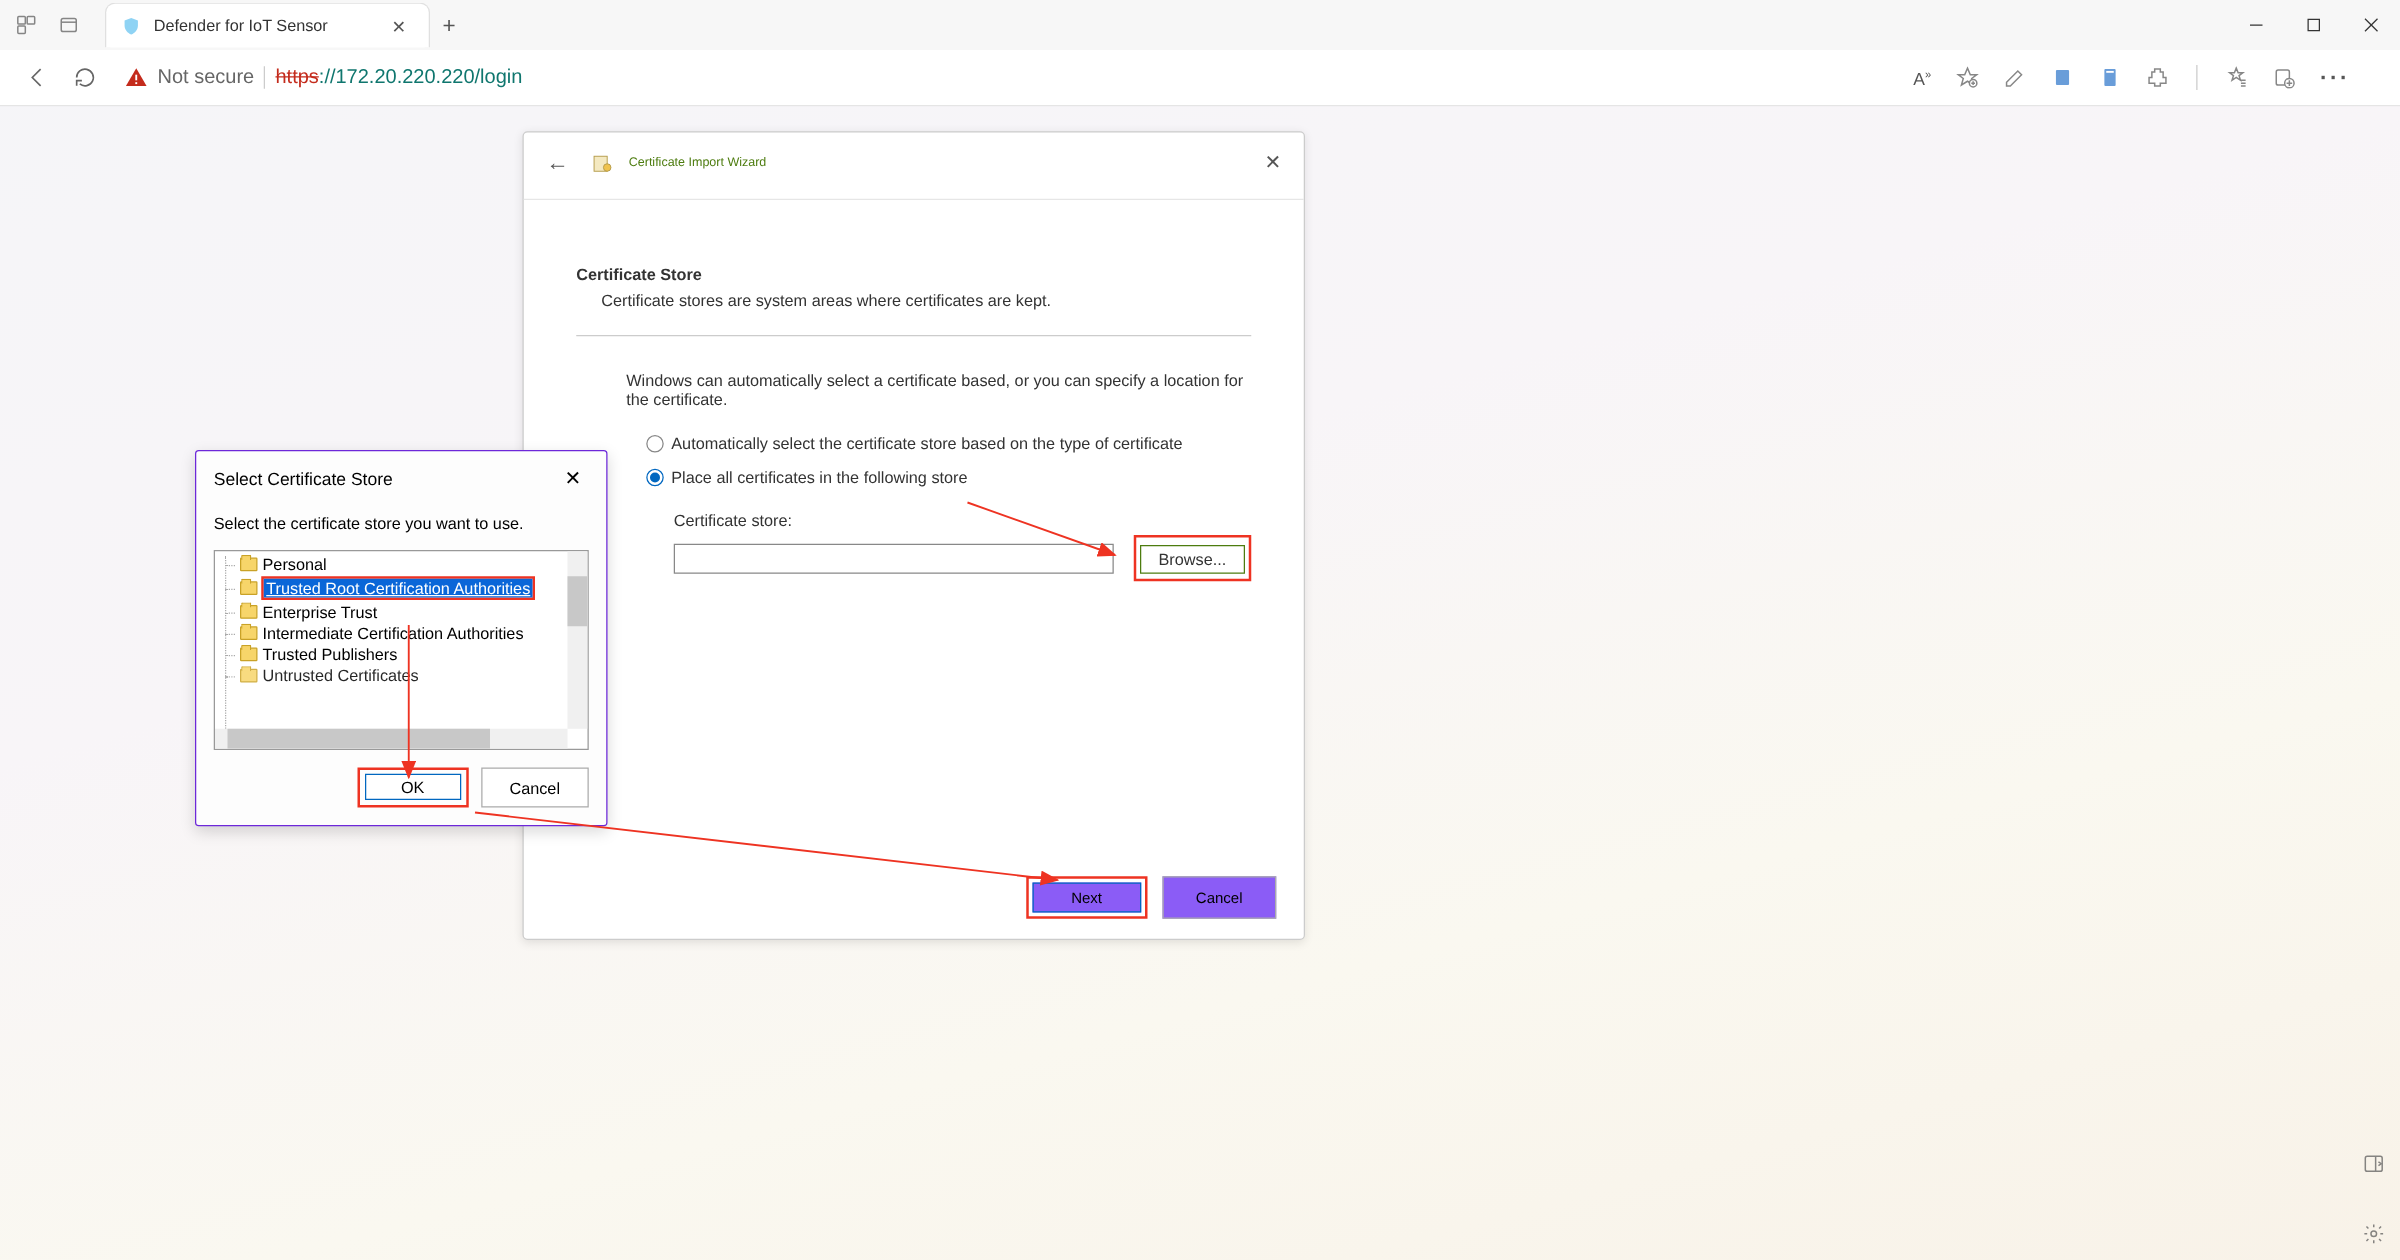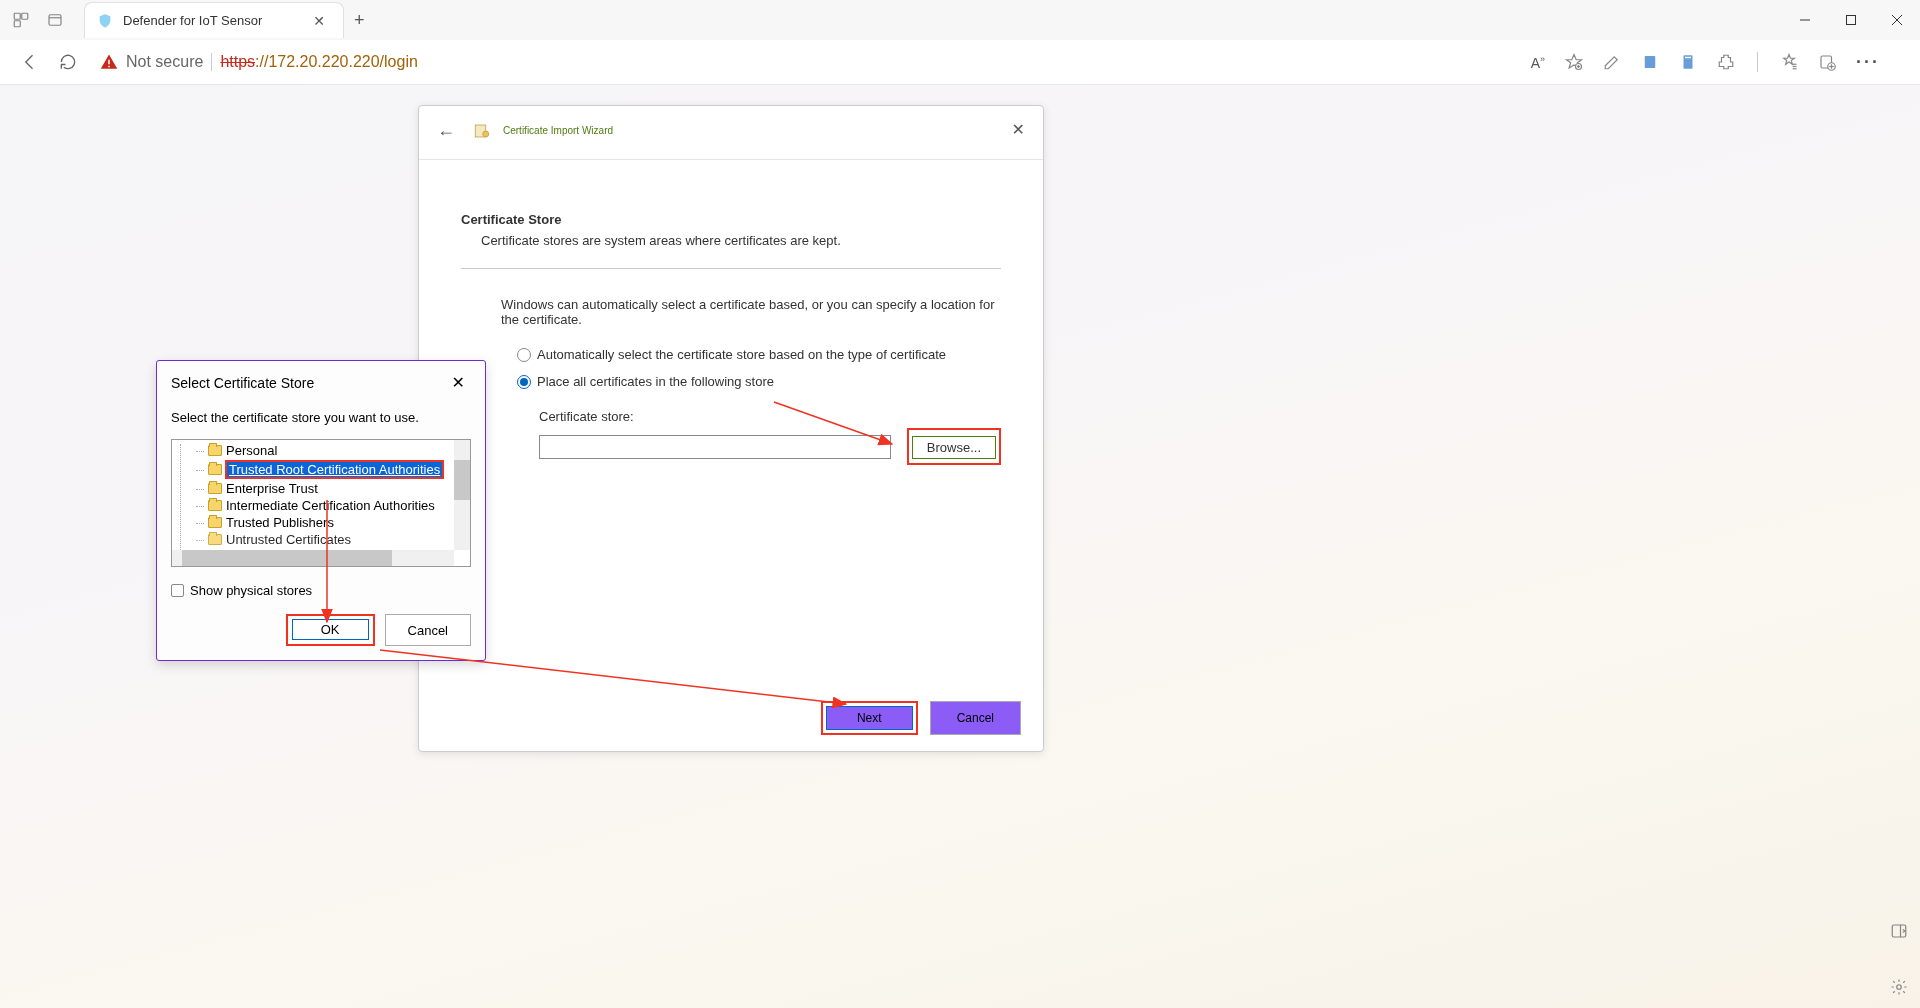--- a/index.html
+++ b/index.html
@@ -17,21 +17,21 @@
 .new-tab { font-size: 18px; color: #555; padding: 0 10px; cursor: pointer; }
 .window-controls { margin-left: auto; display: flex; }
 .window-btn { width: 46px; height: 40px; display: flex; align-items: center; justify-content: center; color: #333; }
 
 .address-bar { display: flex; align-items: center; height: 44px; padding: 0 10px; gap: 12px; background: #fff; }
 .nav-icons { display: flex; gap: 18px; padding: 0 10px; }
 .nav-icon { width: 20px; height: 20px; opacity: 0.75; }
 .url-area { display: flex; align-items: center; gap: 8px; font-size: 16px; }
 .not-secure { color: #666; padding-right: 8px; border-right: 1px solid #ccc; }
 .url-https { color: #c42b1c; text-decoration: line-through; }
-.url-rest { color: #a16207; }
+.url-rest { color: #0f766e; }
 .right-icons { margin-left: auto; display: flex; align-items: center; gap: 20px; padding-right: 30px; }
 .right-icon { width: 18px; height: 18px; opacity: 0.7; }
 .alert-icon { color: #c42b1c; }
 .more-icon { font-size: 18px; font-weight: bold; letter-spacing: 2px; color: #555;}
 
 
 .wizard { position: absolute; left: 418px; top: 105px; width: 626px; background: #fff; border: 1px solid #ccc; border-radius: 4px; box-shadow: 0 2px 8px rgba(0,0,0,0.1); }
 .wizard-header { display: flex; align-items: center; padding: 10px 12px 14px 12px; gap: 12px; position: relative; }
 .wizard-back { font-size: 18px; color: #555; padding: 4px 6px; }
 .wizard-cert-icon { width: 18px; height: 18px; }
@@ -55,21 +55,21 @@
 .wizard-footer { display: flex; justify-content: flex-end; gap: 12px; padding: 16px 22px; }
 .wizard-btn { padding: 4px 26px; border: 1px solid #aaa; background: #8b5cf6; font-size: 12px; }
 .wizard-btn.next { border: 1px solid #0067c0; padding: 4px 30px; }
 .next-wrap { border: 2px solid #e32; padding: 3px;}
 
 
 .select-dlg { position: absolute; left: 156px; top: 360px; width: 330px; background: #fdfdfd; border: 1px solid #6d28d9; border-radius: 3px; box-shadow: 0 4px 12px rgba(0,0,0,0.15); }
 .select-header { display: flex; justify-content: space-between; align-items: center; padding: 10px 14px; font-size: 14px; }
 .select-close { font-size: 16px; padding: 2px 6px; }
 .select-desc { padding: 6px 14px 10px 14px; font-size: 13px; }
-.tree-box { margin: 4px 14px; border: 1px solid #999; background: #fff; height: 128px; position: relative; overflow: hidden; padding-top: 2px; padding-left: 16px;}
+.tree-box { margin: 4px 14px; border: 1px solid #999; background: #fff; height: 160px; position: relative; overflow: hidden; padding-top: 2px;}
 .tree-item { display: flex; align-items: center; gap: 4px; font-size: 13px; padding: 1px 4px 1px 20px; white-space: nowrap; position: relative;}
 .tree-item::before { content:""; position:absolute; left:8px; top:50%; width:8px; border-top:1px dotted #aaa;}
 .tree-box::before { content:""; position:absolute; left:8px; top:4px; bottom:4px; border-left:1px dotted #aaa;}
 .folder { width: 14px; height: 11px; background: #f7d56a; border: 1px solid #c9a227; border-radius: 1px; flex-shrink: 0; position:relative;}
 .folder::before { content:""; position:absolute; left:0; top:-3px; width:6px; height:3px; background:#f7d56a; border:1px solid #c9a227; border-bottom:none; border-radius: 1px 1px 0 0;}
 .tree-item.selected .tree-label { background: #0a66d8; color: #fff; padding: 0 2px; text-decoration: underline;}
 .tree-selected-wrap { border: 2px solid #e32; display:inline-flex; padding: 0; margin-left:-1px;}
 .tree-scroll { position: absolute; right: 0; top: 0; bottom: 16px; width: 16px; background: #f0f0f0;}
 .tree-thumb { position:absolute; right:0; top:20px; width:16px; height:40px; background:#c8c8c8;}
 .tree-hscroll { position:absolute; left:0; right:16px; bottom:0; height:16px; background:#f0f0f0;}
@@ -268,24 +268,20 @@
         <span class="folder"></span>
         <span class="tree-label">Untrusted Certificates</span>
       </div>
     <div class="tree-scroll">
         <div class="tree-thumb"></div>
       </div>
     <div class="tree-hscroll">
         <div class="tree-hthumb"></div>
       </div>
   </div>
-  <div class="show-stores">
-    <span class="checkbox"></span>
-    <span>Show physical stores</span>
-  </div>
   <div class="select-footer">
     <span class="ok-wrap">
       <button class="select-btn ok">OK</button>
     </span>
     <button class="select-btn">Cancel</button>
   </div>
 </div>
 
 <svg class="arrow-svg" style="left:0;top:0;" width="1920" height="1008">
   <defs>

